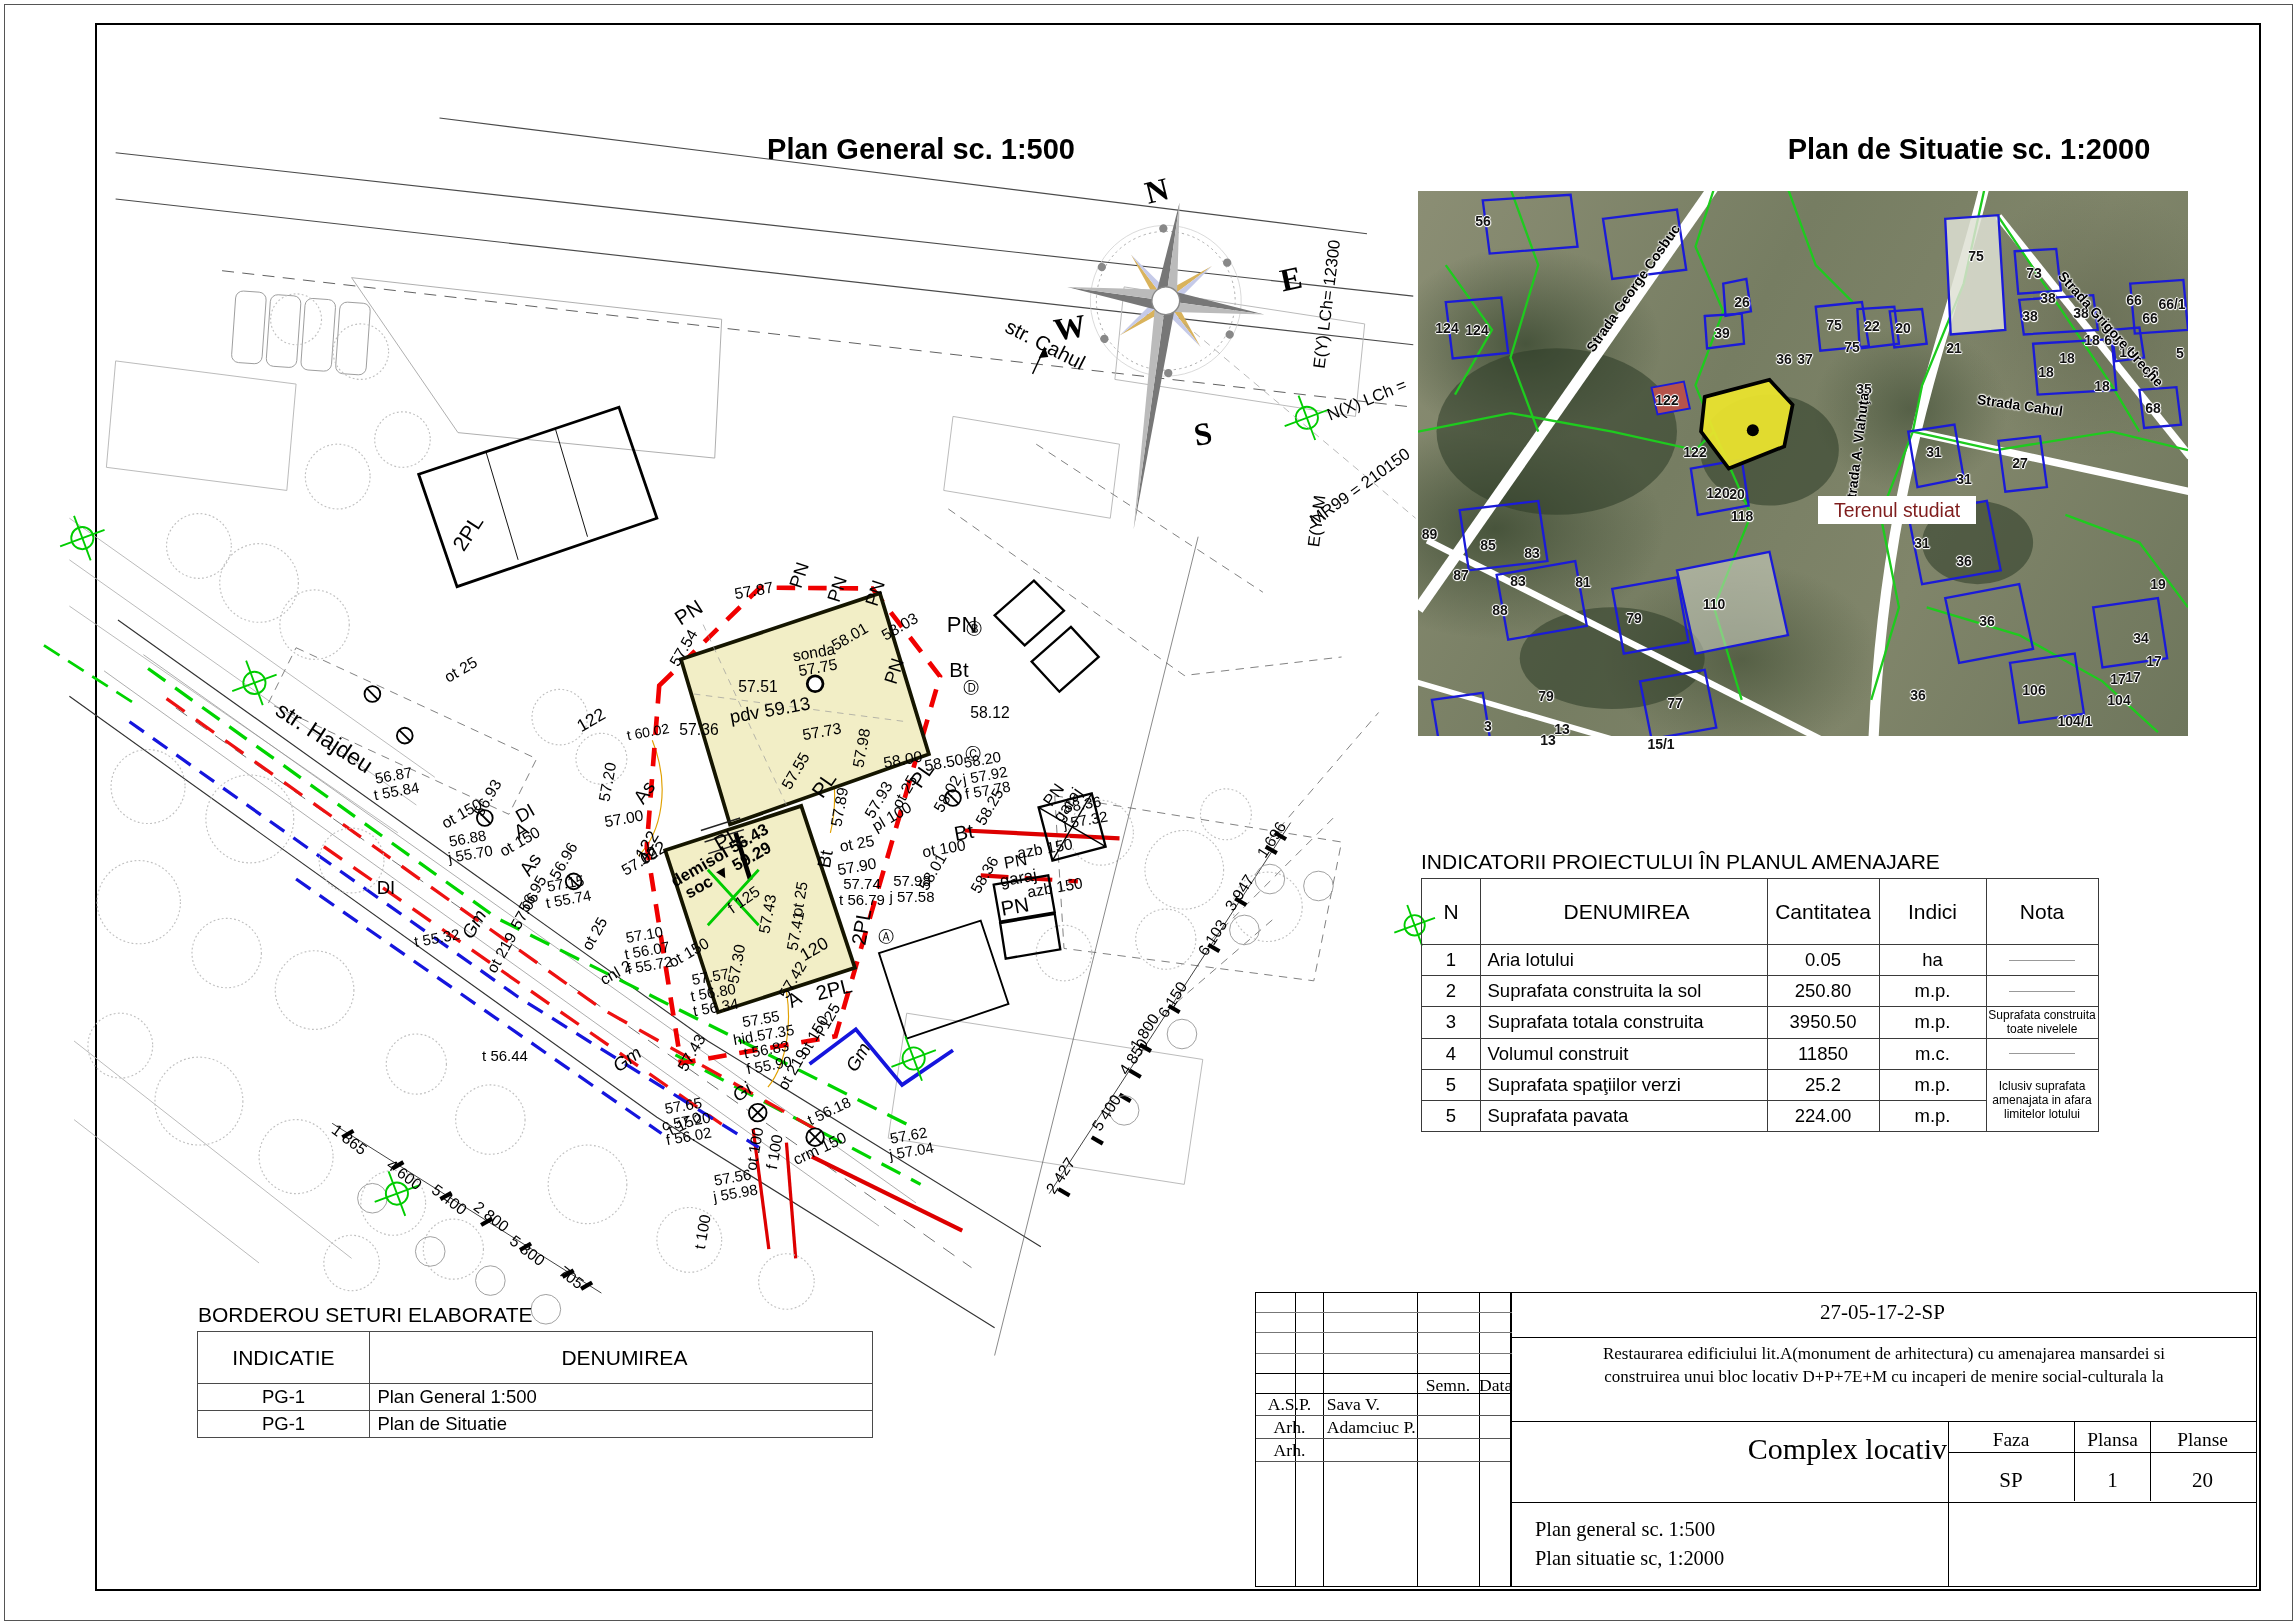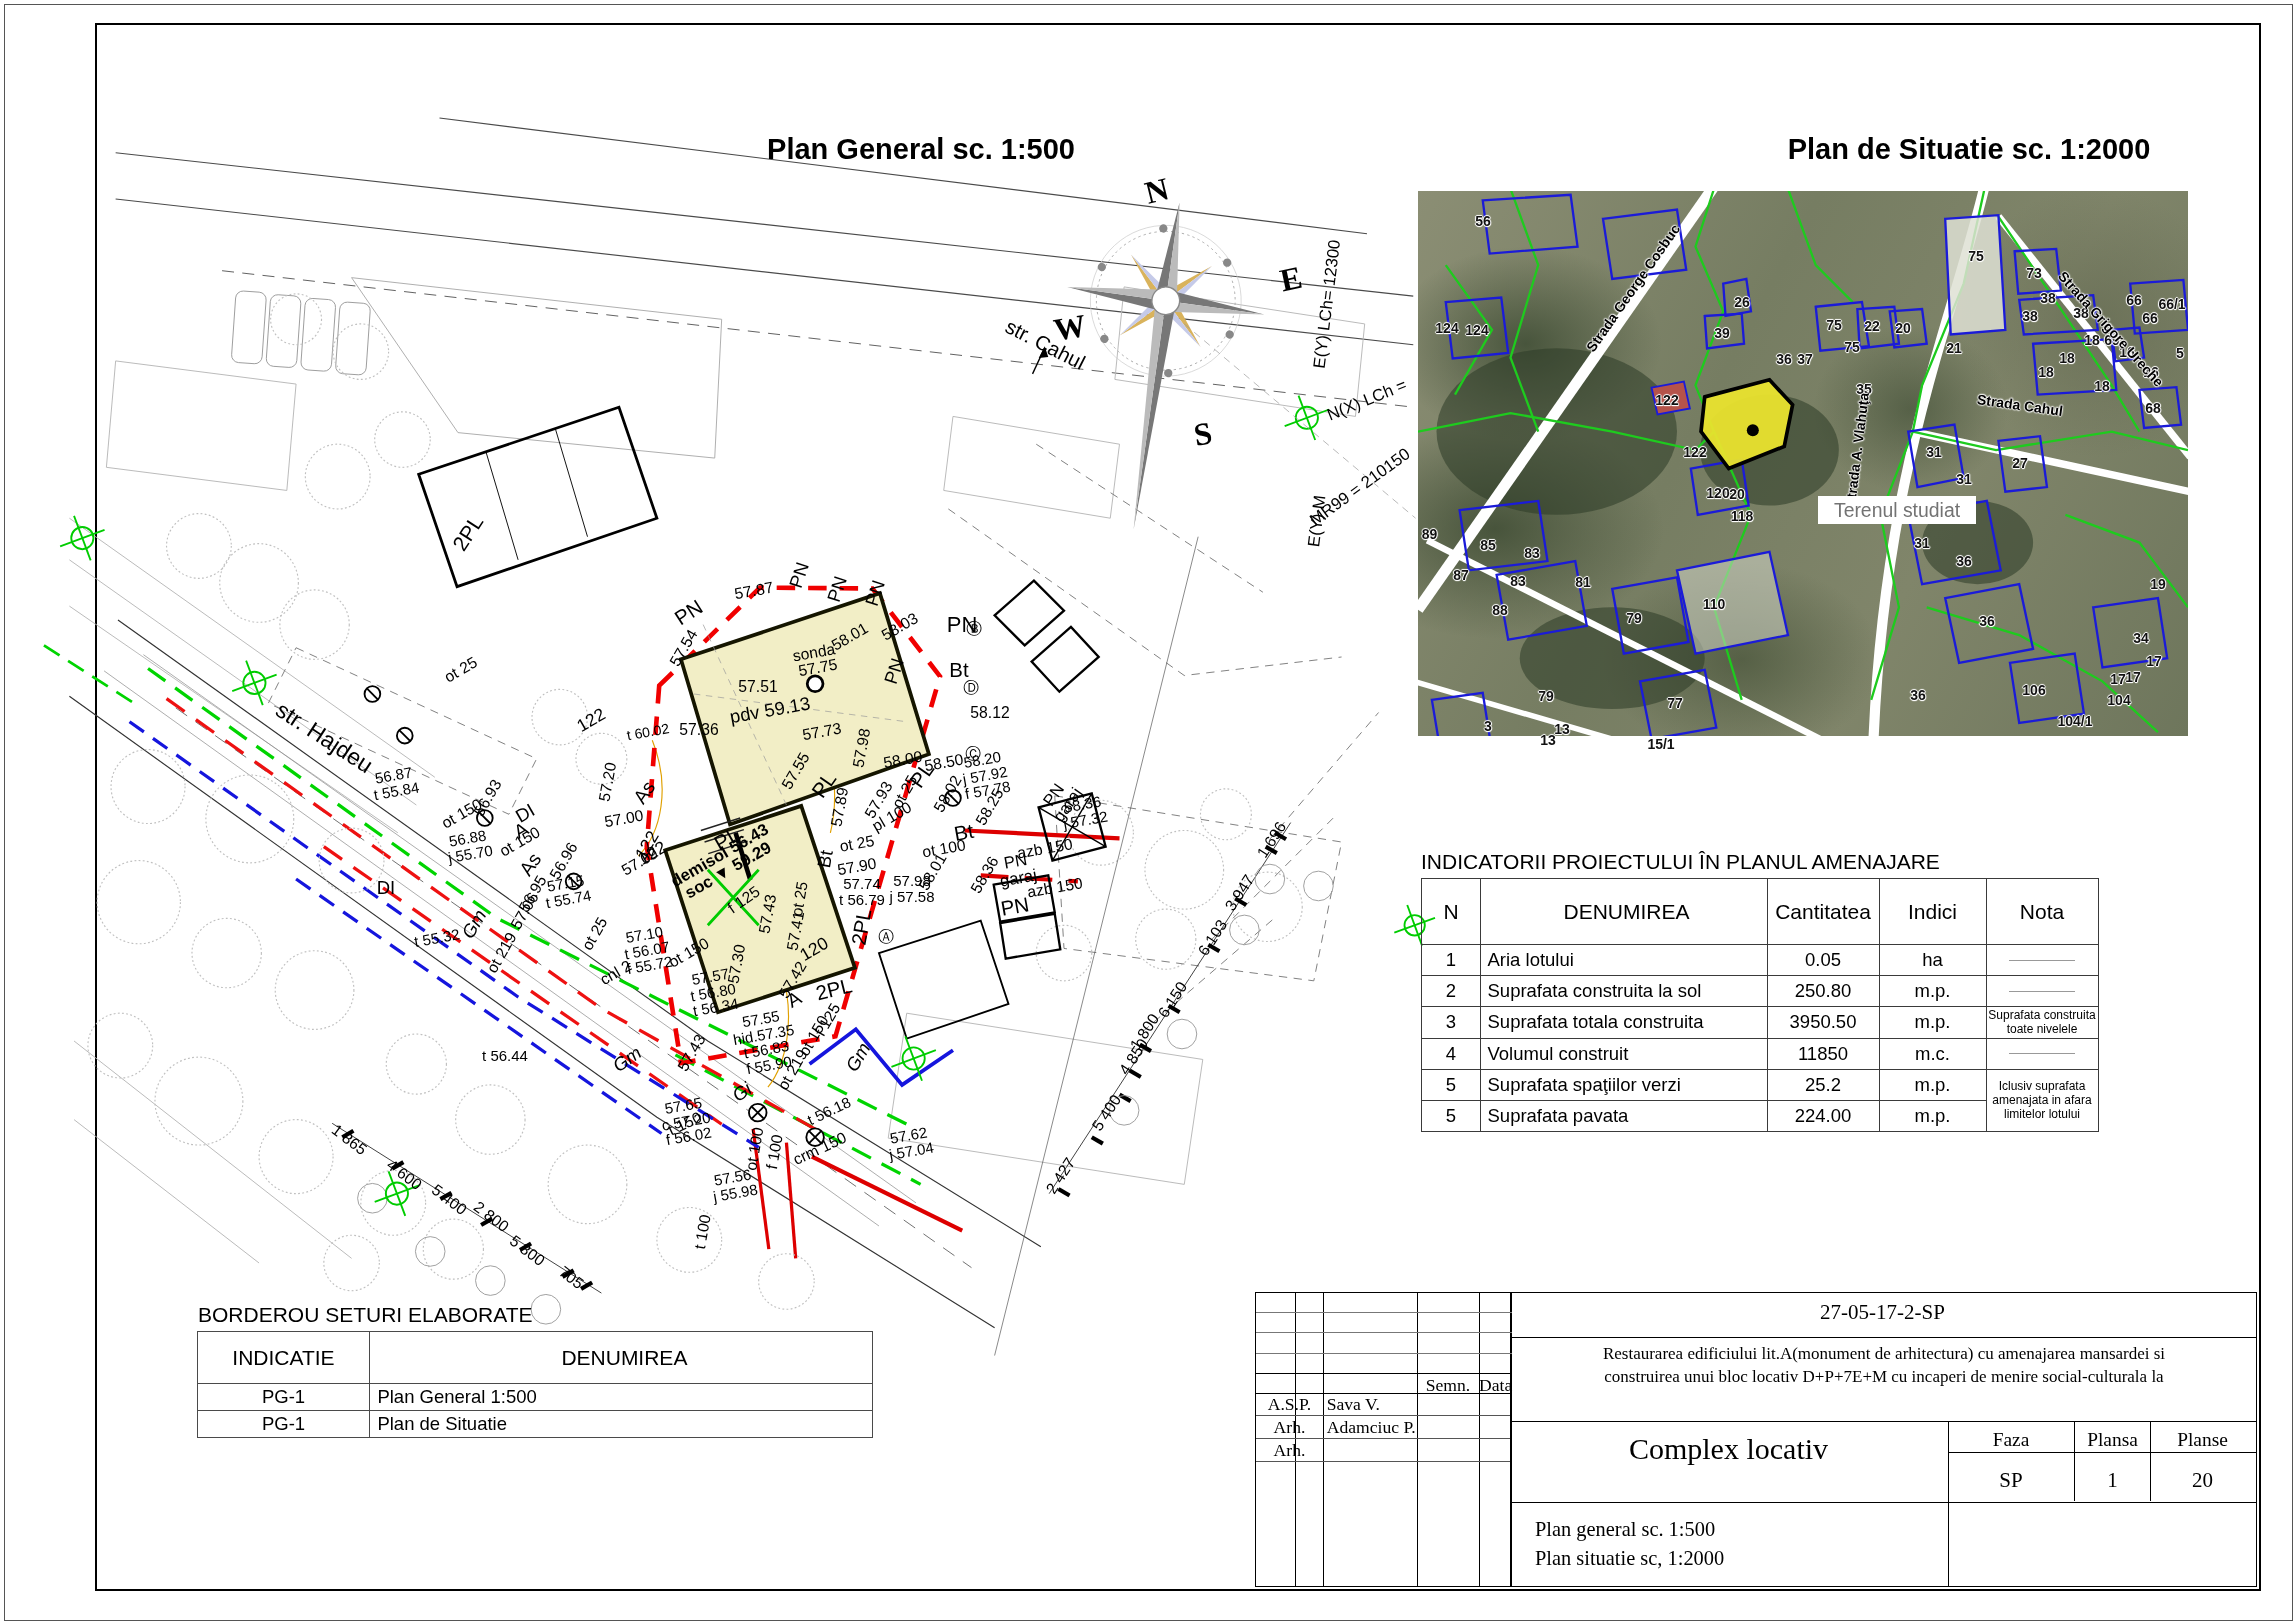--- a/index.html
+++ b/index.html
@@ -25,21 +25,21 @@
       radial-gradient(ellipse 194px 139px at 14% 28%, rgba(62,76,52,.85) 0%, rgba(62,76,52,0) 70%),
       radial-gradient(ellipse 241px 157px at 10% 62%, rgba(58,72,48,.8) 0%, rgba(58,72,48,0) 70%),
       radial-gradient(ellipse 199px 139px at 42% 86%, rgba(70,82,56,.7) 0%, rgba(70,82,56,0) 70%),
       radial-gradient(ellipse 194px 194px at 88% 24%, rgba(96,102,78,.6) 0%, rgba(96,102,78,0) 70%),
       radial-gradient(ellipse 139px 120px at 64% 40%, rgba(60,74,50,.6) 0%, rgba(60,74,50,0) 70%),
       linear-gradient(118deg,#8b8e74,#767d62 38%,#80856a 66%,#6e765c);}
   #sat-labels .sn{position:absolute;transform:translate(-50%,-50%);font-size:14px;font-weight:bold;color:#111;
      text-shadow:-0.9px 0 0.9px #fff,0.9px 0 0.9px #fff,0 -0.9px 0.9px #fff,0 0.9px 0.9px #fff,-0.5px -0.5px 0.9px #fff,0.5px 0.5px 0.9px #fff;}
   #sat-labels .st{position:absolute;white-space:nowrap;font-size:14px;font-weight:bold;color:#000;
      text-shadow:-0.9px 0 1.4px #fff,0.9px 0 1.4px #fff,0 -0.9px 1.4px #fff,0 0.9px 1.4px #fff;}
-  #teren-label{left:400px;top:305px;width:158px;height:28px;background:#fff;color:#737373;
+  #teren-label{left:400px;top:305px;width:158px;height:28px;background:#fff;color:#7f1d1d;
      font-size:19.4px;display:flex;align-items:center;justify-content:center;}
   
   .tbl-title{font-size:21px;color:#000;white-space:nowrap;}
   table{border-collapse:collapse;table-layout:fixed;}
   #ind-table{width:655px;}
   #ind-table th,#ind-table td{border:0.9px solid #3a3a3a;overflow:hidden;}
   #ind-table th{font-size:21px;font-weight:normal;}
   #ind-table td{font-size:18.5px;}
   #ind-table .c0{width:56px;text-align:center;}
   #ind-table .c1{width:278px;text-align:left;padding-left:6.5px;}
@@ -55,21 +55,21 @@
   #bor-table .b0{width:169px;text-align:center;}
   #bor-table .b1{width:494px;text-align:left;padding-left:7.4px;}
   
   #titleblock{left:1255px;top:1292px;width:1002px;height:295px;border:1.9px solid #000;box-sizing:border-box;
      font-family:"Liberation Serif",serif;color:#000;}
   .tbv{position:absolute;top:0;bottom:0;width:1.4px;background:#000;}
   .tbh{position:absolute;height:1.4px;background:#000;}
   .tbh-thin{position:absolute;height:0.5px;background:#777;}
   #tb-code{left:254px;top:6.5px;width:745px;text-align:center;font-size:21px;}
   #tb-desc{left:259px;top:49px;width:738px;text-align:center;font-size:17px;line-height:23px;}
-  #tb-project{left:254px;top:139px;width:437px;text-align:center;font-size:30px;}
+  #tb-project{left:254px;top:139px;width:437px;text-align:right;font-size:30px;}
   .tb-cell{position:absolute;text-align:center;font-size:19.4px;}
   #tb-sign{left:0;top:100px;width:254px;}
   #tb-sign .row{height:22px;display:flex;align-items:center;border-bottom:0.5px solid #555;}
   #tb-sign .role{width:67px;text-align:center;font-size:17.6px;}
   #tb-sign .name{width:94px;padding-left:3.7px;font-size:17.6px;}
   #tb-content{left:279px;top:222px;font-size:20.4px;line-height:29px;}
 </style>
 </head>
 <body>
 

